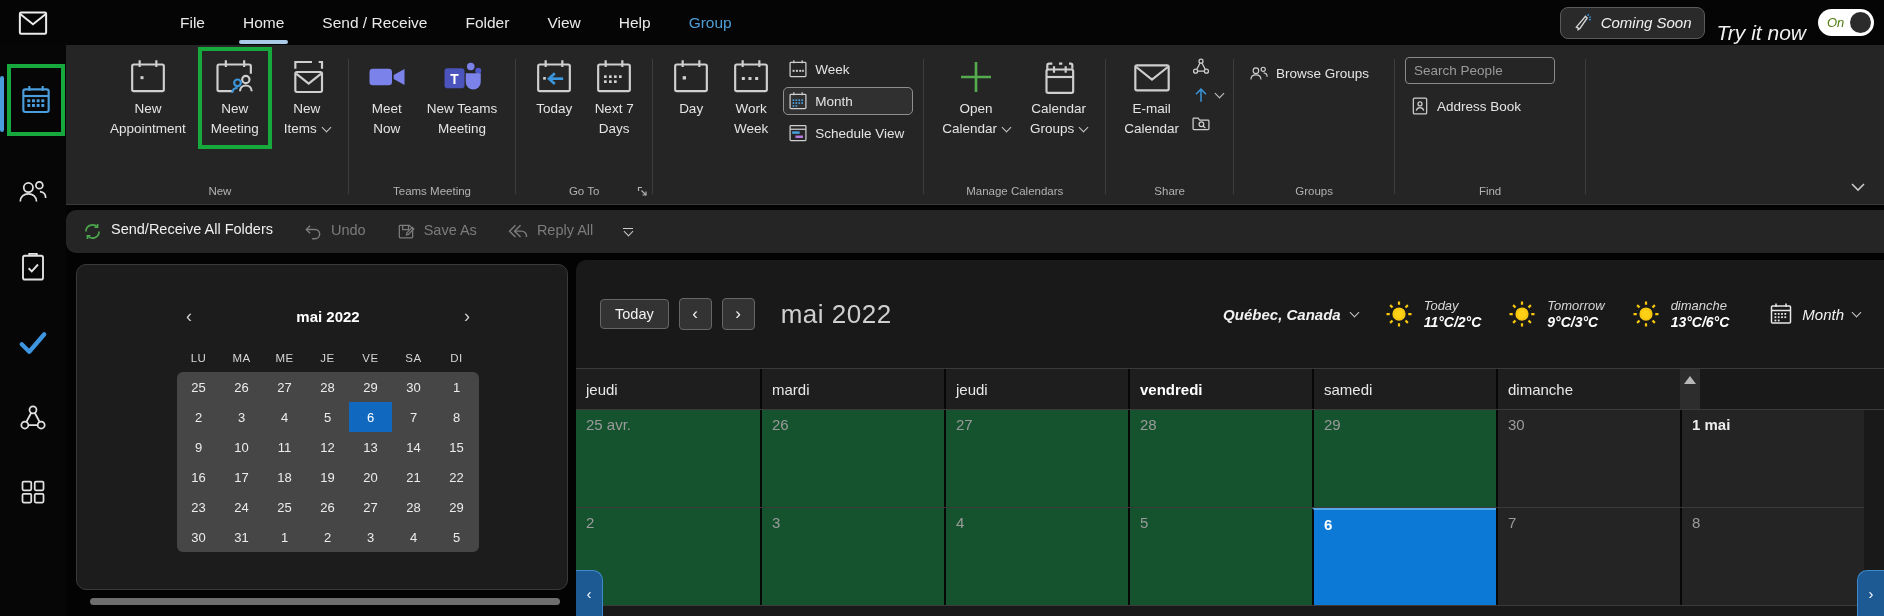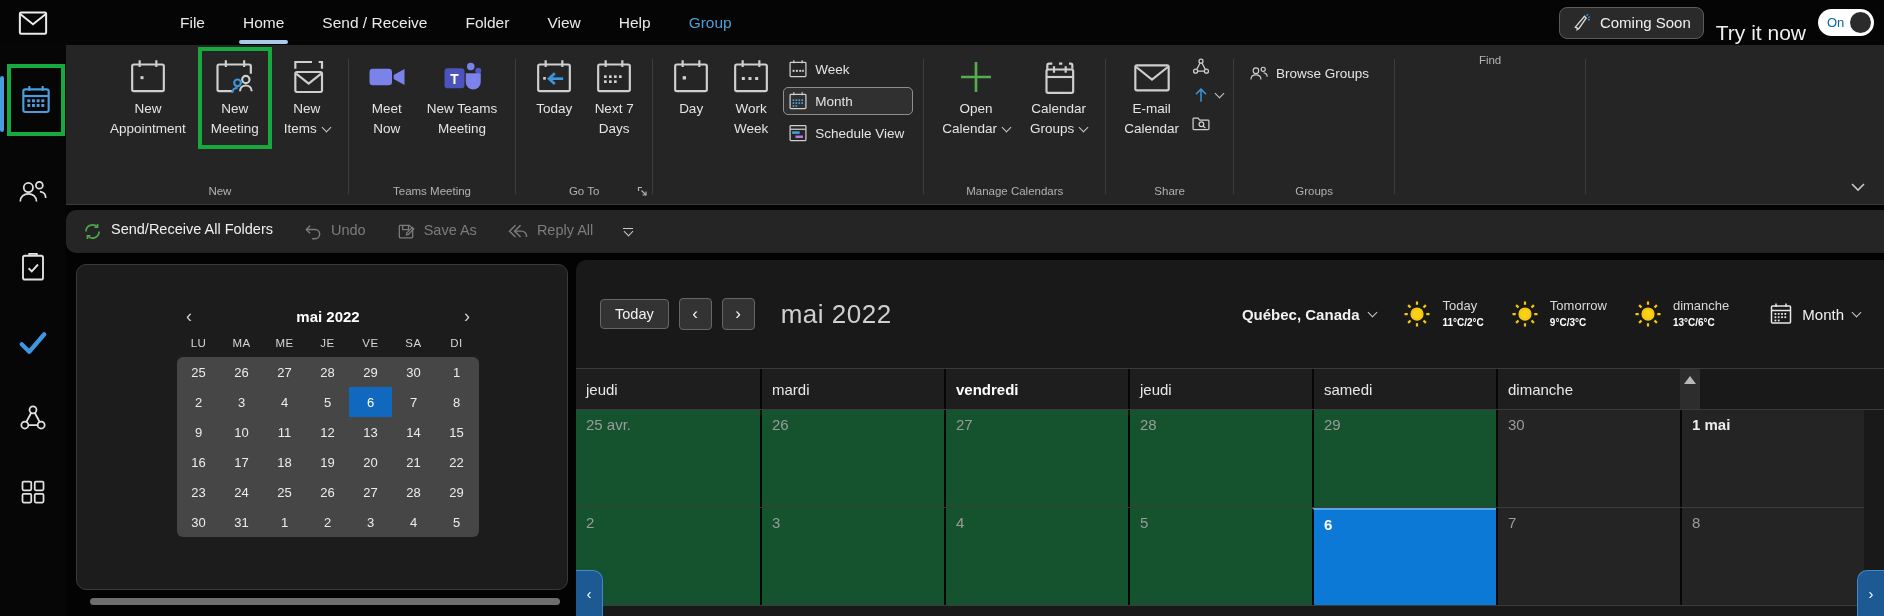--- a/index.html
+++ b/index.html
@@ -12,25 +12,25 @@
   .side-ic { position:absolute; left:0; width:66px; display:flex; justify-content:center; }
   .accent-bar { position:absolute; left:0; top:76px; width:4px; height:56px; background:#4a9edd; border-radius:2px; }
   .annot-side { position:absolute; left:7px; top:64px; width:58px; height:72px; border:4px solid #17a93d; display:flex; align-items:center; justify-content:center; }
 
   
   .topbar { position:absolute; left:0; top:0; width:1884px; height:45px; background:#050505; display:flex; align-items:center; z-index:6; }
   .menu-items { display:flex; align-items:center; gap:34px; margin-left:112px; font-size:15.5px; }
   .menu-item { color:#eaeaea; position:relative; padding:10px 2px; cursor:default; }
   .menu-item.active::after { content:""; position:absolute; left:-2px; right:-2px; bottom:-2px; height:4px; background:#a9cbe8; border-radius:2px; }
   .menu-item.group-tab { color:#4f9fd6; }
-  .topbar-right { margin-left:auto; display:flex; align-items:center; gap:12px; margin-right:10px; }
+  .topbar-right { margin-left:auto; display:flex; align-items:center; gap:12px; margin-right:10px;font-style:italic; }
   .coming-soon { display:flex; align-items:center; gap:8px; background:#2a2a2a; border:1px solid #5a5a5a; border-radius:8px; padding:5px 12px; font-size:15px; color:#f0f0f0; }
   .try-now { font-size:21px; color:#f0f0f0;margin-top:20px; }
   .toggle { width:56px; height:27px; background:#fff; border-radius:14px; position:relative; display:flex; align-items:center; }
-  .toggle .on-label { color:#0369a1; font-size:13px; margin-left:9px; }
+  .toggle .on-label { color:#4d7c0f; font-size:13px; margin-left:9px; }
   .toggle .knob { position:absolute; right:3px; width:21px; height:21px; background:#2b2b2b; border-radius:50%; }
 
   
   .ribbon { position:absolute; left:66px; top:45px; width:1818px; height:160px; background:#252525; border-bottom:1px solid #3a3a3a; display:flex; padding:6px 0 0 26px; z-index:4; }
   .rgroup { display:flex; flex-direction:column; }
   .rbtns { display:flex; align-items:flex-start; flex:1; padding:2px 10px 0; gap:4px; }
   .rlabel { position:relative; text-align:center; color:#b2b2b2; font-size:11.5px; height:22px; line-height:18px; }
   .rsep { width:1px; background:#3d3d3d; margin:8px 0 10px; }
   .rbtn { display:flex; flex-direction:column; align-items:center; gap:3px; padding:4px 8px; border-radius:4px; color:#e4e4e4; font-size:13.5px; line-height:17px; text-align:center; cursor:default; }
   .rbtn .lbl { white-space:nowrap; }
@@ -50,39 +50,39 @@
   .qitem.disabled { color:#7c7c7c; }
 
   
   .content { position:absolute; left:66px; top:260px; width:1818px; height:356px; }
 
   .left-pane { position:absolute; left:10px; top:4px; width:492px; height:326px; background:#1c1c1c; border:1px solid #3a3a3a; border-radius:10px; overflow:hidden; }
   .minical { position:absolute; left:100px; top:36px; width:302px; }
   .mc-head { display:flex; align-items:center; justify-content:space-between; height:30px; }
   .mc-title { font-size:15px; font-weight:bold; color:#fff; }
   .mc-nav { color:#d0d0d0; font-size:18px; width:24px; text-align:center; }
-  .mc-days { display:grid; grid-template-columns:repeat(7,43px); height:26px; margin-top:0; }
+  .mc-days { display:grid; grid-template-columns:repeat(7,43px); height:26px; margin-top:15px; }
   .mc-days div { text-align:center; font-size:11.5px; color:#d6d6d6; letter-spacing:.5px; line-height:24px; }
   .mc-grid { display:grid; grid-template-columns:repeat(7,43px); background:#464646; border-radius:6px; }
   .mc-cell { height:30px; display:flex; align-items:center; justify-content:center; font-size:13px; color:#ececec; }
   .mc-cell.sel { background:#1169bf; color:#fff; }
   .h-scroll { position:absolute; left:14px; top:334px; width:480px; height:7px; background:#6e6e6e; border-radius:4px; }
 
   
   .main-pane { position:absolute; left:510px; top:0; width:1308px; height:356px; background:#191919; border-radius:10px 0 0 0; overflow:hidden; }
   .cal-header { display:flex; align-items:center; height:108px; padding:0 24px 0 24px; gap:10px; }
   .today-btn { background:#333; border:1px solid #666; border-radius:4px; color:#f2f2f2; font-size:14.5px; padding:6px 14px; }
   .nav-btn { background:#333; border:1px solid #666; border-radius:4px; color:#f2f2f2; width:33px; height:32px; font-size:17px; display:flex; align-items:center; justify-content:center; }
   .cal-title { font-size:26px; font-weight:500; color:#cfcfcf; margin-left:16px; letter-spacing:.5px; }
-  .hdr-right { margin-left:auto; display:flex; align-items:center; gap:26px; }
+  .hdr-right { margin-left:auto; display:flex; align-items:center; gap:26px;font-style:italic; }
   .location { display:flex; align-items:center; gap:10px; font-size:15px; font-weight:bold; color:#f2f2f2; }
   .weather { display:flex; align-items:center; gap:10px; }
   .w-text { display:flex; flex-direction:column; line-height:17px; }
   .w-label { font-size:13px; color:#d8d8d8; }
-  .w-temp { font-size:10px; font-weight:bold; color:#fff; }
+  .w-temp { font-size:14px; font-weight:bold; color:#fff; }
   .view-btn { display:flex; align-items:center; gap:9px; font-size:15px; color:#f2f2f2; margin-left:14px; }
 
   .grid-wrap { position:absolute; left:0; top:108px; right:0; bottom:0; }
   .dow-row { display:flex; height:42px; border-top:1px solid #3a3a3a; border-bottom:1px solid #3a3a3a; }
   .dow-cell { width:184px; background:#1e1e1e; border-left:2px solid #070707; font-size:15px; color:#e8e8e8; display:flex; align-items:center; padding-left:10px; }
   .dow-cell:first-child { border-left:none; }
   .dow-cell.bold { font-weight:bold; color:#fff; }
   .vscroll { width:20px; background:#2d2d2d; display:flex; justify-content:center; padding-top:7px; }
   .tri-up { width:0; height:0; border-left:6px solid transparent; border-right:6px solid transparent; border-bottom:8px solid #b8b8b8; }
   .weeks { position:absolute; left:0; top:42px; right:20px; bottom:0; }
@@ -502,20 +502,33 @@
             </svg>
           </span>
           <span>Browse Groups</span>
         </div>
       </div>
       <div class="rlabel">Groups</div>
     </div>
     <div class="rsep"></div>
 
     <div class="rgroup" style="width:190px;">
+      <div class="rbtns" style="flex-direction:column; align-items:flex-start; gap:8px; padding-top:6px;">
+        <input class="search-box" type="text" placeholder="Search People" style="">
+        <div class="sbtn">
+          <span>
+            <svg class="mic" viewBox="0 0 24 24" fill="none" stroke="#cfcfcf" stroke-width="1.5">
+              <rect x="4" y="2.5" width="16" height="19" rx="1.5"></rect>
+              <circle cx="12" cy="9.5" r="2.4"></circle>
+                <path d="M7.5 17.5c.6-2.4 2.3-3.6 4.5-3.6s3.9 1.2 4.5 3.6"></path>
+            </svg>
+          </span>
+          <span>Address Book</span>
+        </div>
+      </div>
       <div class="rlabel">Find</div>
     </div>
     <div class="rsep"></div>
 
     <span class="ribbon-collapse">
       <svg width="16" height="10" viewBox="0 0 16 10" fill="none" stroke="#c9c9c9" stroke-width="1.6">
         <path d="M2 2l6 6 6-6"></path>
       </svg>
     </span>
   </div>
@@ -702,22 +715,22 @@
             <span>Month</span>
             <span class="chv"></span>
           </span>
         </div>
       </div>
 
       <div class="grid-wrap">
         <div class="dow-row">
           <div class="dow-cell">jeudi</div>
           <div class="dow-cell">mardi</div>
+          <div class="dow-cell">jeudi</div>
           <div class="dow-cell bold">vendredi</div>
-          <div class="dow-cell">jeudi</div>
           <div class="dow-cell">samedi</div>
           <div class="dow-cell">dimanche</div>
           <div class="vscroll">
               <span class="tri-up"></span>
             </div>
         </div>
         <div class="weeks" id="main-weeks">
           <div class="wrow">
               <div class="wcell">25 avr.</div>
               <div class="wcell">26</div>

